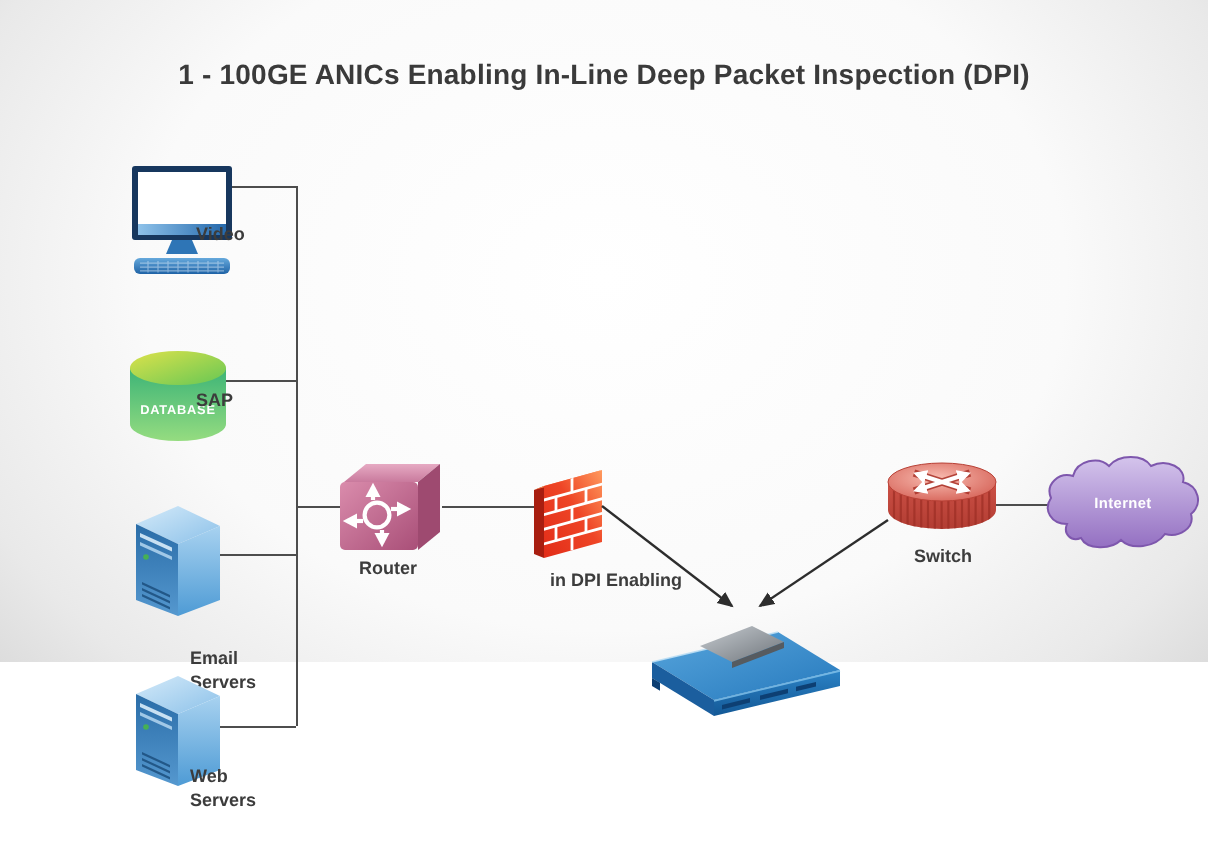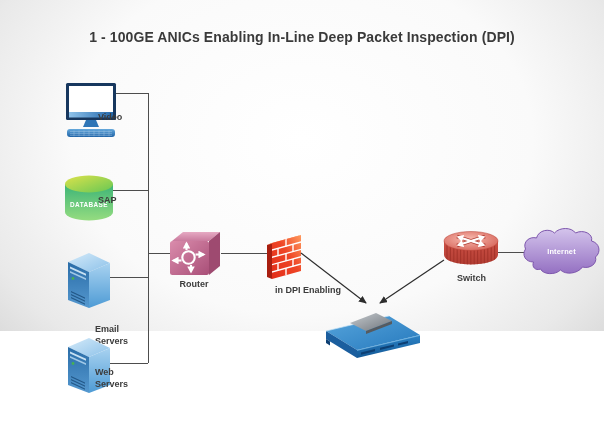--- a/index.html
+++ b/index.html
@@ -164,21 +164,21 @@
     <polygon points="23,22 44,13 44,50 23,58" fill="url(#gSrvSide)"></polygon>
     <polygon points="4,16.5 20,23.8 20,25.8 4,18.5" fill="#d8ecfa" opacity="0.9"></polygon>
     <polygon points="4,21 20,28.3 20,30 4,22.7" fill="#bcdcf4" opacity="0.8"></polygon>
     <circle cx="7" cy="28.5" r="1.4" fill="#46b054"></circle>
     <g fill="#1c4f7e" opacity="0.85">
       <polygon points="5,41 19,47.5 19,48.7 5,42.2"></polygon>
       <polygon points="5,44 19,50.5 19,51.7 5,45.2"></polygon>
       <polygon points="5,47 19,53.5 19,54.7 5,48.2"></polygon>
     </g>
   </svg>
-  <div class="lbl r" style="left:95px;top:366px;width:51px;">Web Servers</div>
+  <div class="lbl r" style="left:95px;top:382px;width:51px;">Web Servers</div>
 
   <svg class="icon" style="left:167px;top:229px;" width="55" height="50" viewBox="0 0 55 50">
     <polygon points="5,12 16,3 53,3 42,12" fill="url(#gSwTop)"></polygon>
     <polygon points="42,12 53,3 53,37 42,46" fill="#9e4a70"></polygon>
     <rect x="3" y="12" width="39" height="34" rx="2.5" fill="url(#gSwFront)"></rect>
     <g stroke="#ffffff" stroke-width="2.1" fill="none">
       <circle cx="21.5" cy="28.5" r="6.2"></circle>
       <line x1="19.5" y1="21" x2="19.5" y2="14.5" marker-end="url(#mArrowW)"></line>
       <line x1="28.5" y1="25.5" x2="36.5" y2="25.5" marker-end="url(#mArrowW)"></line>
       <line x1="24" y1="36" x2="24" y2="42.5" marker-end="url(#mArrowW)"></line>

